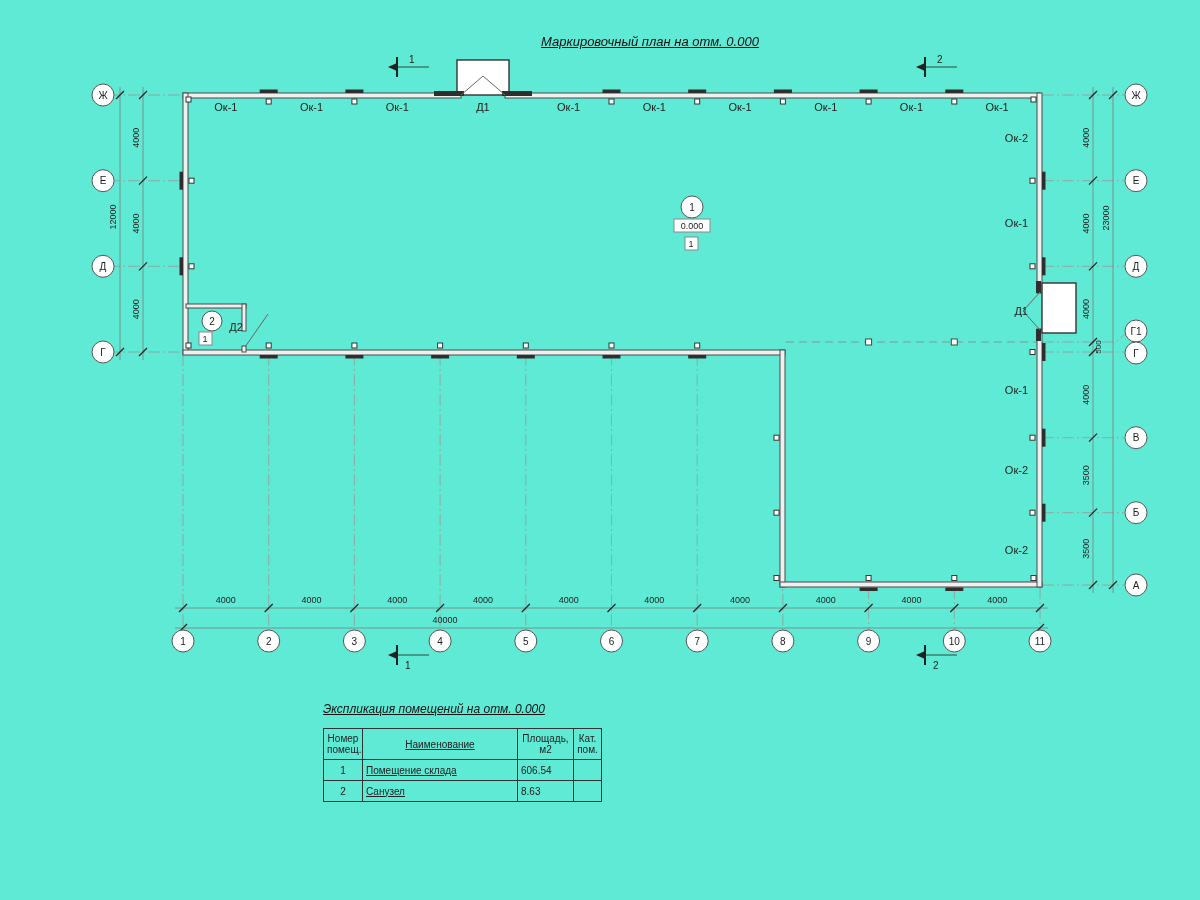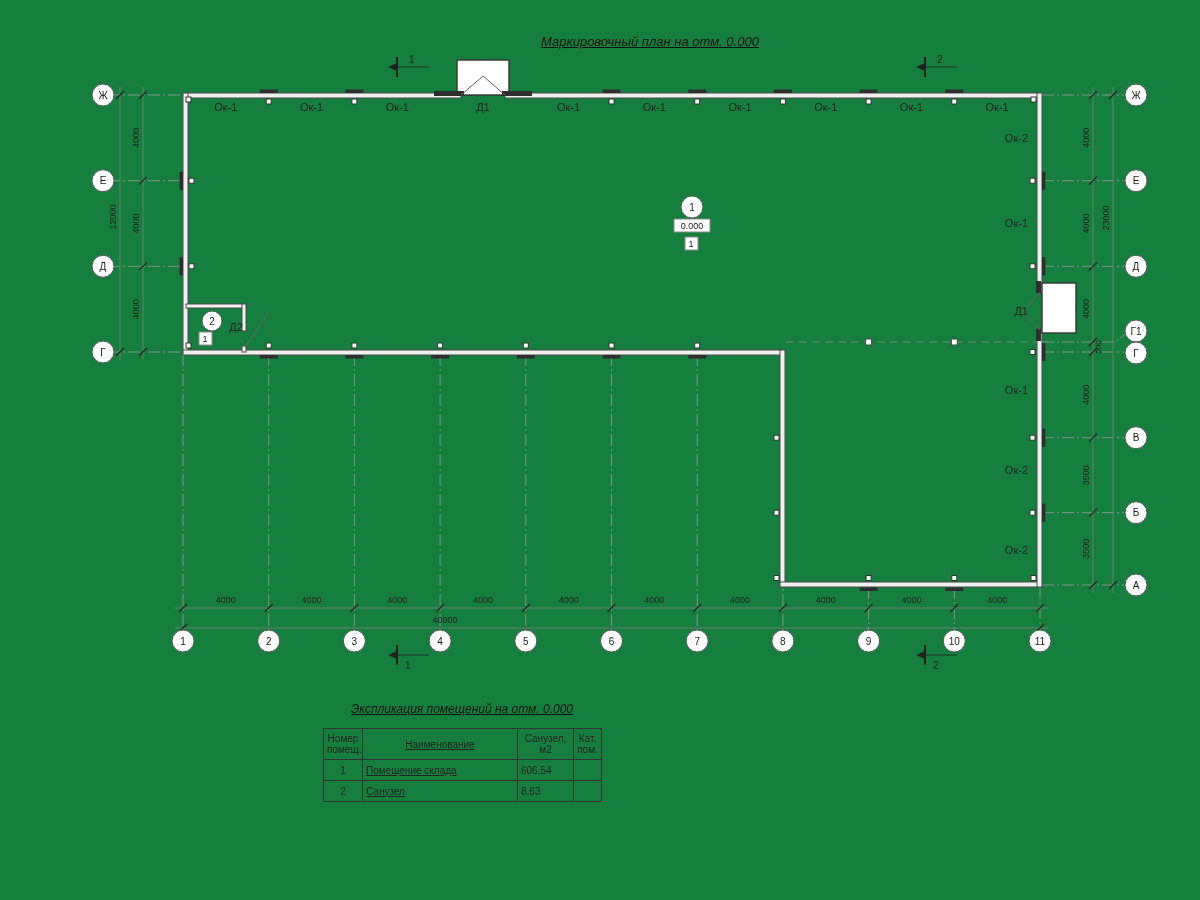--- a/index.html
+++ b/index.html
@@ -1,22 +1,22 @@
 <!DOCTYPE html>
 <html><head>
 <meta charset="utf-8">
 <style>
   html,body{margin:0;padding:0;background:#fff;}
-  .canvas{position:relative;width:1200px;height:900px;background:#15803d;overflow:hidden;
+  .canvas{position:relative;width:1200px;height:900px;background:#5eead4;overflow:hidden;
           font-family:"Liberation Sans", sans-serif;color:#222;}
   .plan-title{position:absolute;left:470px;top:34px;width:360px;text-align:center;
           font-size:13px;font-style:italic;text-decoration:underline;color:#111;}
   svg text{font-family:"Liberation Sans", sans-serif;fill:#222;}
   .expl{position:absolute;left:323px;top:702px;width:250px;}
-  .expl-title{text-align:right;font-size:12px;font-style:italic;text-decoration:underline;
+  .expl-title{text-align:left;font-size:12px;font-style:italic;text-decoration:underline;
           margin-bottom:12px;color:#111;}
   table.expl-tab{border-collapse:collapse;width:250px;table-layout:fixed;
           border:1.6px solid #333;font-size:10px;}
   table.expl-tab td{border:1px solid #333;padding:1px 3px;vertical-align:middle;
           overflow:hidden;}
   td.c-num{width:32px;text-align:center;}
   td.c-name{width:148px;text-align:left;text-decoration:underline;}
   td.c-area{width:49px;text-align:left;}
   td.c-cat{width:21px;text-align:center;font-size:9px;}
   tr.hdr td{text-align:center;height:28px;font-size:10px;line-height:1.1;}
@@ -319,21 +319,21 @@
   </svg>
 
   
   <div class="expl">
     <div class="expl-title">Экспликация помещений на отм. 0.000</div>
     <table class="expl-tab">
       <tbody>
           <tr class="hdr">
         <td class="c-num">Номер помещ.</td>
         <td class="c-name">Наименование</td>
-        <td class="c-area">Санузел, м2</td>
+        <td class="c-area">Площадь, м2</td>
         <td class="c-cat">Кат. пом.</td>
       </tr>
       <tr class="datarow">
         <td class="c-num">1</td>
         <td class="c-name">Помещение склада</td>
         <td class="c-area">606.54</td>
         <td class="c-cat"></td>
       </tr>
       <tr class="datarow">
         <td class="c-num">2</td>

